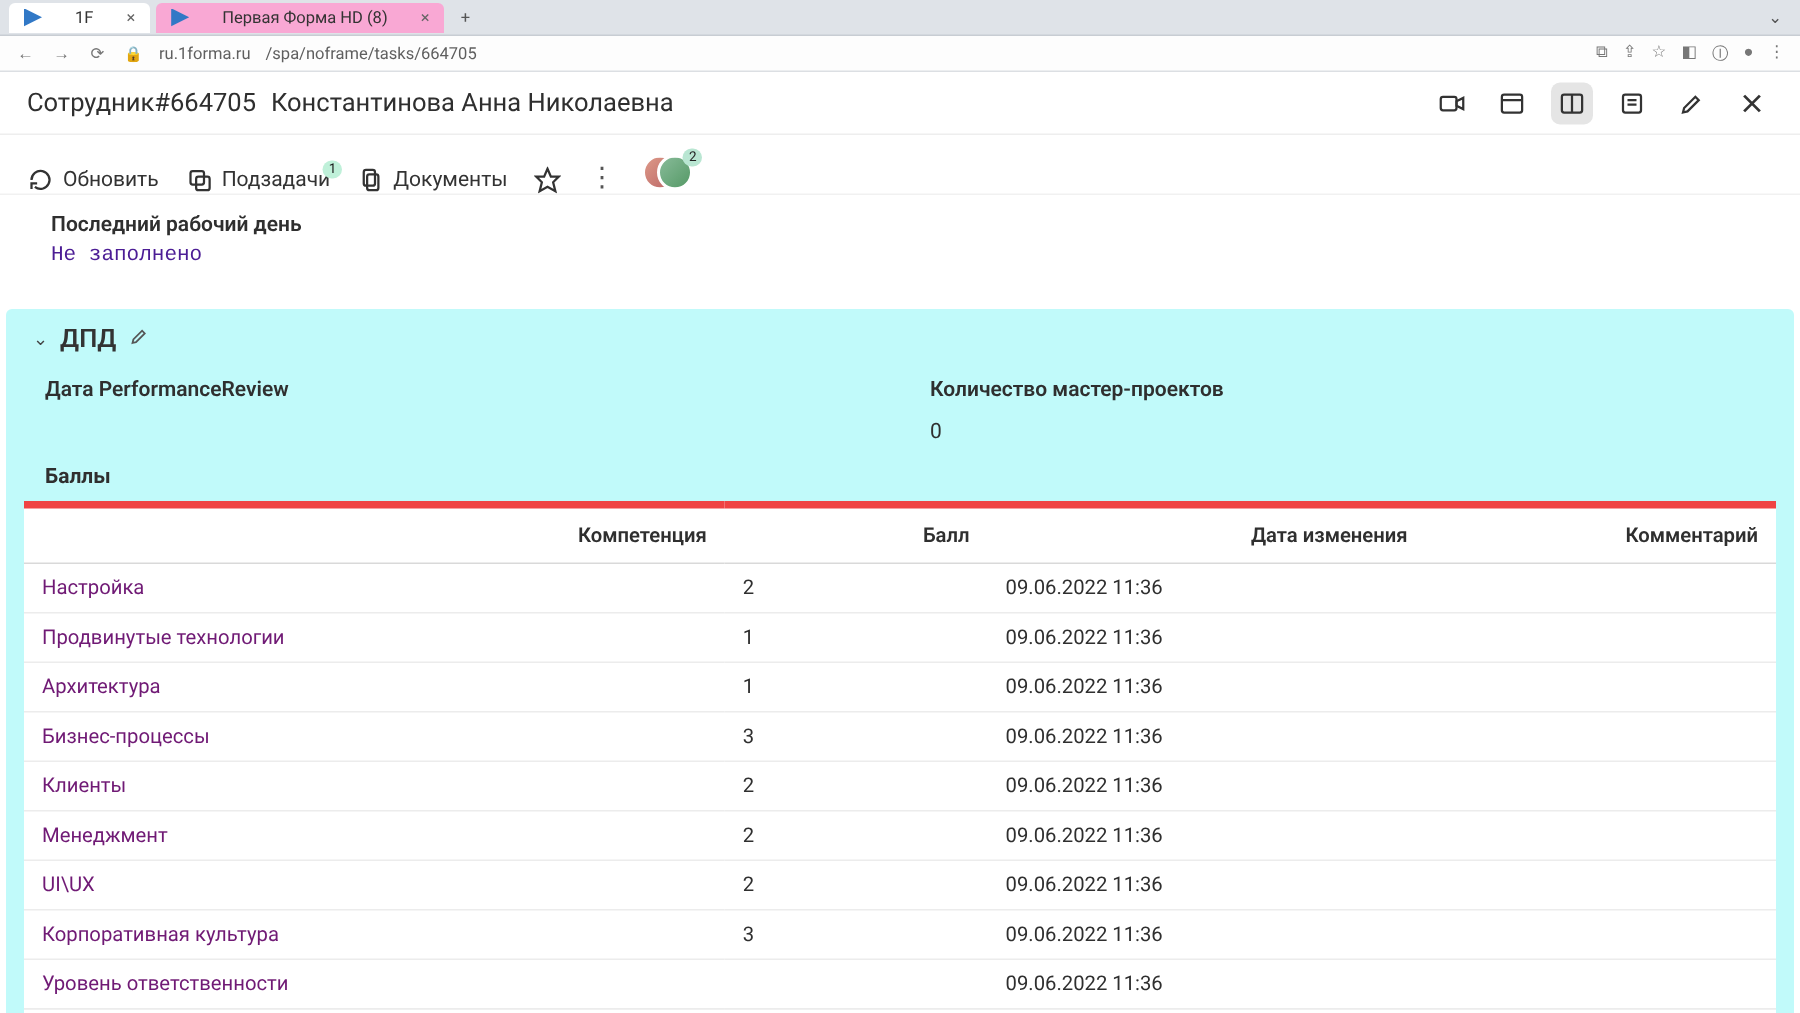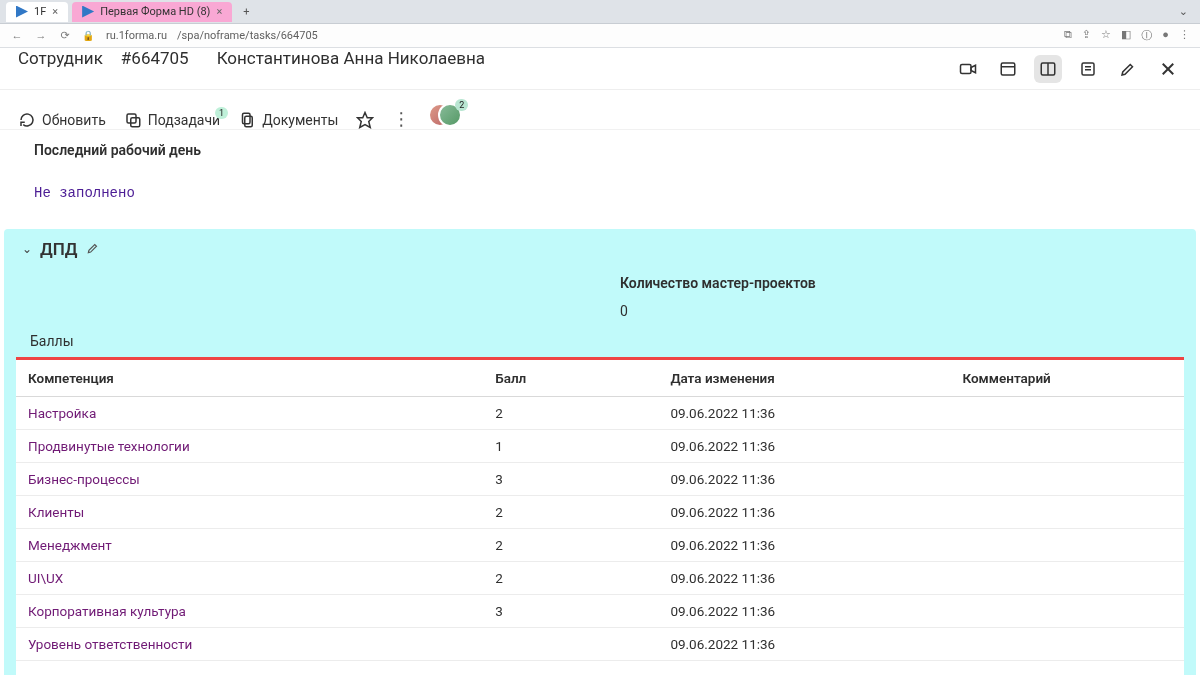--- a/index.html
+++ b/index.html
@@ -11,40 +11,40 @@
     width: 1200px;
     height: 675px;
     overflow: hidden;
   }
   
   .chrome-tabs {
     display:flex; align-items:center; height:24px; background:#dfe3e8; border-bottom:1px solid #c8cdd3;
     padding:0 6px; font-size:11px; color:#333;
   }
   .chrome-tab {
-    display:flex; align-items:center; gap:6px; height:20px; padding:0 10px; margin-right:4px;
+    display:flex; align-items:center; gap:22px; height:20px; padding:0 10px; margin-right:4px;
     border-radius:4px 4px 0 0; background:#fff; position:relative;justify-content:space-between;
   }
   .chrome-tab.inactive { background:#f9a8d4; }
   .chrome-tab .favicon { width:12px; height:12px; background:#3178c6; clip-path:polygon(0 0,100% 50%,0 100%); }
   .chrome-tab .close-x { color:#666; cursor:pointer; font-size:11px; }
   .chrome-newtab { width:20px; text-align:center; color:#555; cursor:pointer; }
   .chrome-dropdown { margin-left:auto; color:#555; cursor:pointer; padding:0 6px;}
   .chrome-addr {
     display:flex; align-items:center; height:24px; background:#fdfdfd; border-bottom:1px solid #dcdfe3;
     padding:0 10px; gap:10px; font-size:11px; color:#555;
   }
   .chrome-addr .nav-icon { width:14px; text-align:center; color:#777; cursor:pointer;}
   .chrome-addr .lock { font-size:10px; }
   .chrome-addr .url { color:#5f5f5f; flex:0 0 auto;}
   .chrome-addr .right-icons { margin-left:auto; display:flex; gap:10px; color:#777;}
   .chrome-addr .right-icons span{cursor:pointer;}
   
   .app-header {
-    display:flex; height:42px; padding:0 18px; gap:18px; border-bottom:1px solid #eee;
+    display:flex; align-items:center; height:42px; padding:0 18px; border-bottom:1px solid #eee;
   }
   .app-header .entity { font-size:17px; font-weight:400;}
   .app-header .entity-id{ font-size:17px; font-weight:400;}
   .app-header .entity-name{ font-size:17px; font-weight:400; margin-left:10px;}
   .header-right { margin-left:auto; display:flex; gap:12px; align-items:center;}
   .hicon {
     width:28px; height:28px; border-radius:6px; display:flex; align-items:center; justify-content:center;
     color:#333; cursor:pointer; font-size:16px;
   }
   .hicon.active { background:#e5e5e5; }
@@ -73,41 +73,41 @@
   .toolbar .avatars .count{
     position:absolute; right:-6px; top:-2px; background:#b9e6d2; color:#222; font-size:9px;
     border-radius:8px; padding:0 4px; line-height:12px;
   }
   
   .content { padding:0 0 12px 0; background:#fff; height:calc(675px - 24px - 24px - 42px - 40px); overflow:auto;}
   .card {
     margin:0 16px 12px 16px; background:#fff; border-radius:6px; padding:16px 18px;
   }
   .card.plain { padding-top:12px; }
-  .card .card-label{ font-weight:600; font-size:14px; margin-bottom:27px;}
+  .card .card-label{ font-weight:600; font-size:14px; margin-bottom:4px;}
   .card .card-value{ color:#4c1d95; font-size:14px;font-family:Liberation Mono, monospace;}
   .panel {
     margin:0 4px 12px 4px; background:#c1fafa; border-radius:4px; padding:10px 8px 14px 8px;
   }
   .panel-head { display:flex; align-items:center; gap:8px; padding:0 10px 10px 10px; }
   .panel-head .chev { color:#444; cursor:pointer; font-size:12px;}
   .panel-head .title{ font-size:17px; font-weight:600; color:#333;}
   .panel-head .edit{ color:#666; cursor:pointer;}
   .panel-cols { display:flex; gap:40px; padding:6px 18px 14px 18px;}
   .panel-col { flex:1; }
   .panel-col .pc-label{ font-weight:600; font-size:14px; margin-bottom:12px;}
   .panel-col .pc-value{ font-size:14px; }
   .panel-col .pc-value.link{ color:#3a88c9; cursor:pointer;}
-  .sub-title{ font-weight:400; font-size:14px; padding:0 18px 8px 18px;}
+  .sub-title{ font-weight:700; font-size:14px; padding:0 18px 8px 18px;}
   table {
     width:calc(100% - 8px); margin:0 4px; border-collapse:collapse; background:#fff; font-size:13.5px;
   }
   thead th {
-    text-align:left; font-weight:600; padding:10px 12px; border-bottom:1px solid #d9d9d9; background:#fff;
-    border-top:3px solid #ef4444;
+    text-align:right; font-weight:600; padding:10px 12px; border-bottom:1px solid #d9d9d9; background:#fff;
+    border-top:5px solid #ef4444;
   }
   tbody td {
     padding:8px 12px; border-bottom:1px solid #ececec; background:#fff;
   }
   tbody td.link{ color:#701a75; cursor:pointer;}
   tfoot td{ padding:10px 12px; font-weight:600; background:#fff;}
   .col-comp{width:40%}
   .col-ball{width:15%}
   .col-date{width:25%}
   .col-comment{width:20%}
@@ -249,20 +249,21 @@
       <span class="title">ДПД</span>
       <span class="edit">
         <svg width="14" height="14" viewBox="0 0 24 24" fill="none" stroke="#555" stroke-width="2">
             <path d="M4 20l4-1 10-10-3-3L5 16l-1 4z"></path>
           </svg>
       </span>
     </div>
 
     <div class="panel-cols">
       <div class="panel-col">
+        <div class="pc-label">Дата PerformanceReview</div>
       </div>
       <div class="panel-col">
         <div class="pc-label">Количество мастер-проектов</div>
         <div class="pc-value">0</div>
       </div>
     </div>
 
     <div class="sub-title">Баллы</div>
 
     <table>
@@ -281,20 +282,26 @@
             <td>09.06.2022 11:36</td>
             <td></td>
           </tr>
           <tr>
             <td class="link">Продвинутые технологии</td>
             <td>1</td>
             <td>09.06.2022 11:36</td>
             <td></td>
           </tr>
           <tr>
+            <td class="link">Архитектура</td>
+            <td>1</td>
+            <td>09.06.2022 11:36</td>
+            <td></td>
+          </tr>
+          <tr>
             <td class="link">Бизнес-процессы</td>
             <td>3</td>
             <td>09.06.2022 11:36</td>
             <td></td>
           </tr>
           <tr>
             <td class="link">Клиенты</td>
             <td>2</td>
             <td>09.06.2022 11:36</td>
             <td></td>

